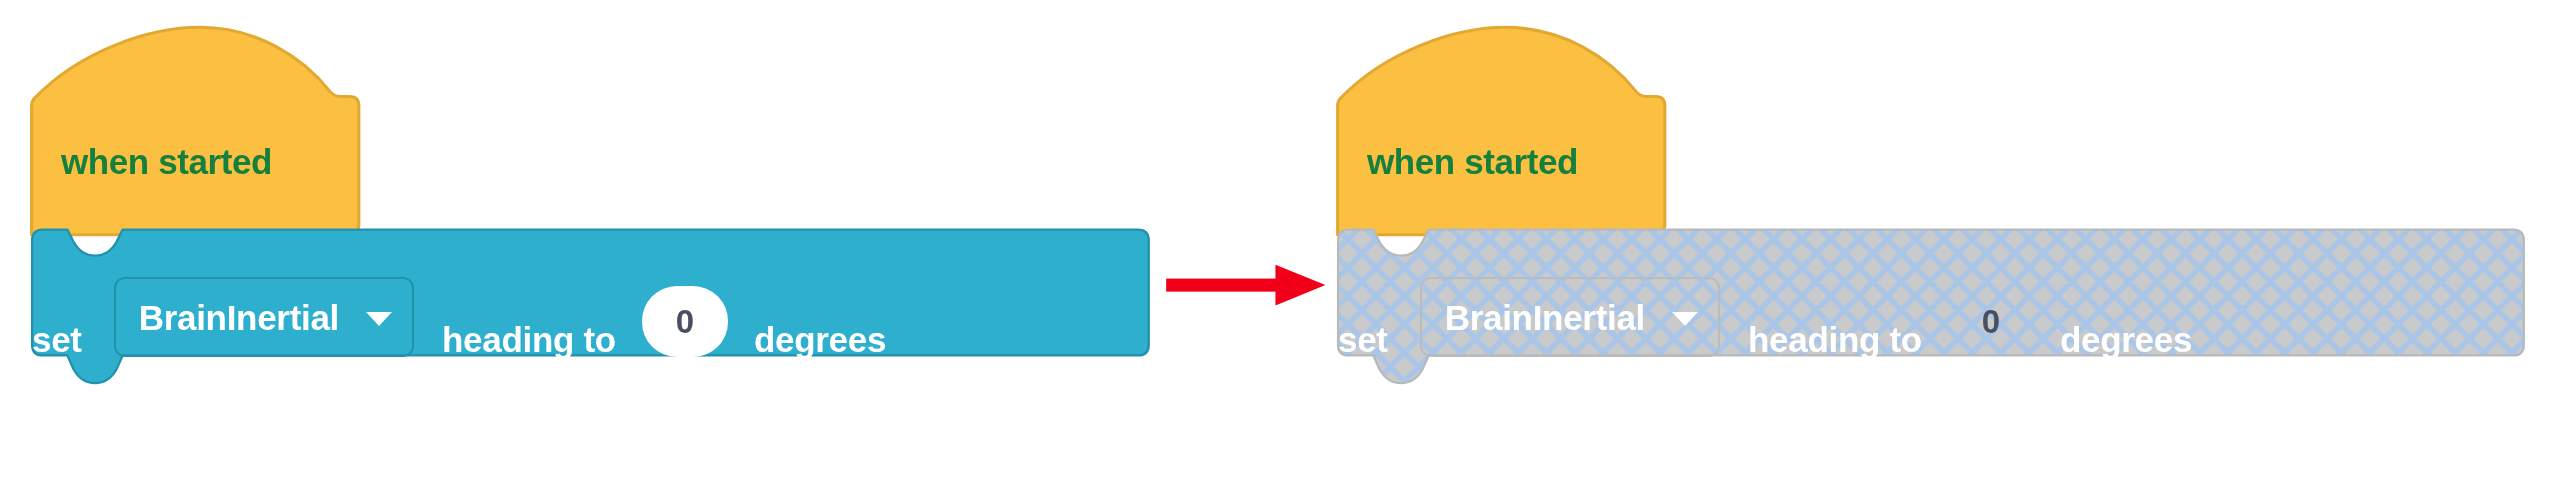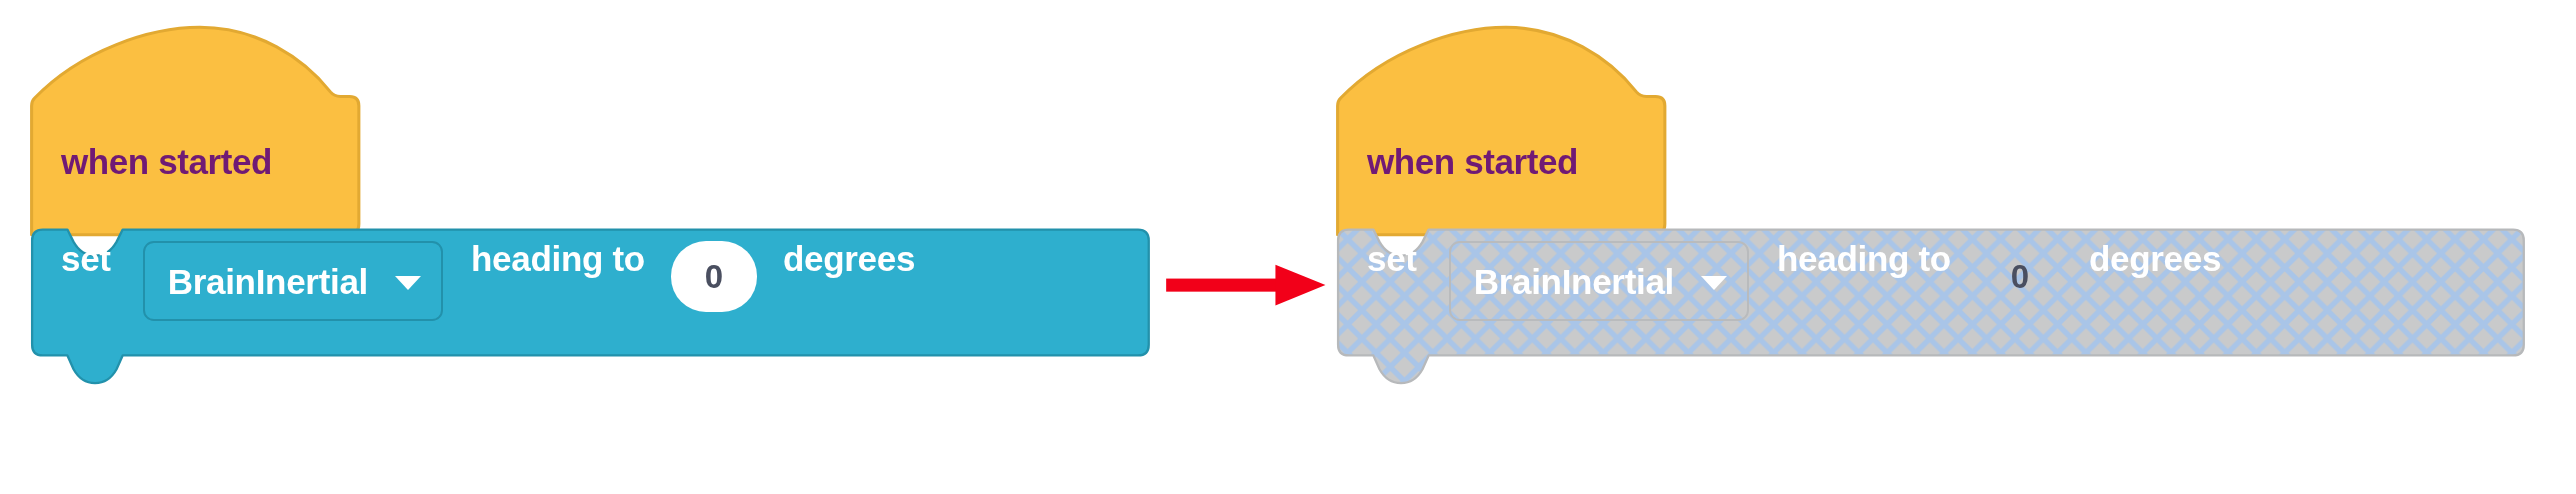--- a/index.html
+++ b/index.html
@@ -11,34 +11,33 @@
   
   .group{position:absolute;top:0;}
   #group-normal{left:0px;}
   #group-ghost{left:1306px;}
 
   
   .hat-wrap{position:absolute;left:32px;top:23px;width:323px;height:207px;}
   .hat-wrap svg{position:absolute;left:-4.6px;top:-4.6px;}
   .hat-label{
     position:absolute;left:29px;top:121px;
-    color:#701a75;font-size:35px;font-weight:bold;letter-spacing:-0.4px;
+    color:#15803d;font-size:35px;font-weight:bold;letter-spacing:-0.4px;
     white-space:nowrap;line-height:1;
   }
 
   
   .stack-wrap{position:absolute;left:32px;top:230px;width:1116px;height:154px;}
   .stack-wrap svg.stackshape{position:absolute;left:-4.6px;top:-4.6px;}
 
   .stack-row{
     position:absolute;left:0;top:0;height:127px;width:1116px;
-    display:flex;align-items:flex-start;
-    padding-left:29px;box-sizing:border-box;
+    display:flex;align-items:flex-end;
+    box-sizing:border-box;
     pointer-events:none;
-    margin-top:11px;
   }
   .stack-row > *{pointer-events:auto;}
 
   .tok{
     color:#ffffff;font-size:35px;font-weight:bold;letter-spacing:-0.3px;
     white-space:nowrap;line-height:1;
   }
 
   .dropdown{
     display:flex;align-items:center;gap:27px;

